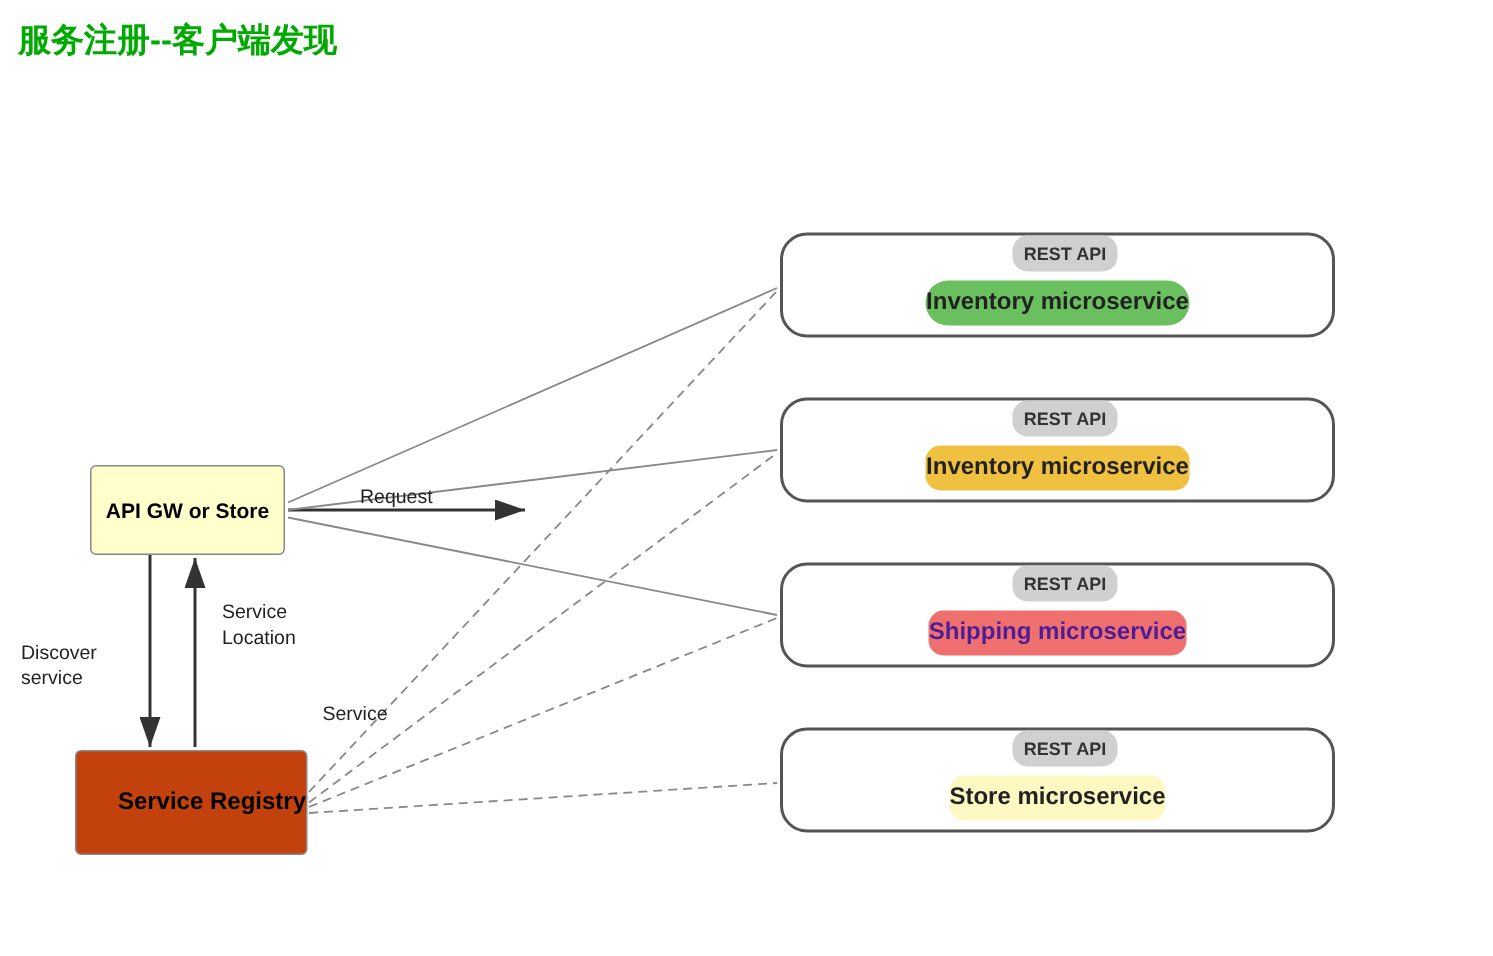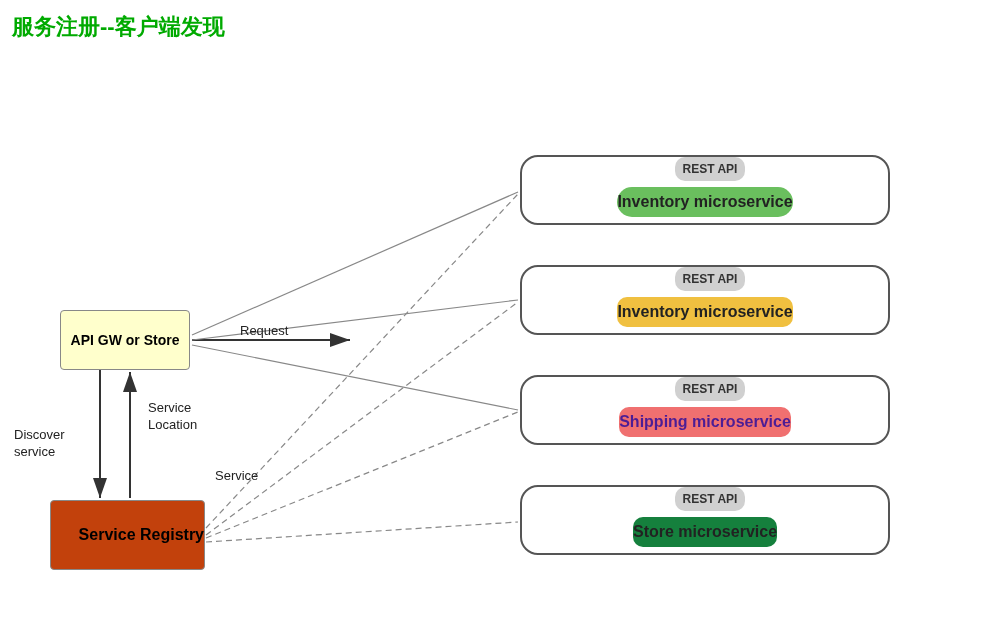--- a/index.html
+++ b/index.html
@@ -93,21 +93,21 @@
       display: flex;
       align-items: center;
       justify-content: center;
       font-size: 16px;
       font-weight: bold;
       height: 48px;
     }
     .ms-label-green  { background: #6abf5e; color: #222; border-radius: 22px; }
     .ms-label-yellow { background: #f0c040; color: #222; }
     .ms-label-red    { background: #f07070; color: #4c1d95; }
-    .ms-label-blue   { background: #15803d; color: #222; }
+    .ms-label-blue   { background: #fef9c3; color: #222; }
 
     
     .arrows-svg {
       position: absolute;
       top: 0; left: 0;
       width: 995px;
       height: 637px;
       pointer-events: none;
     }
 

